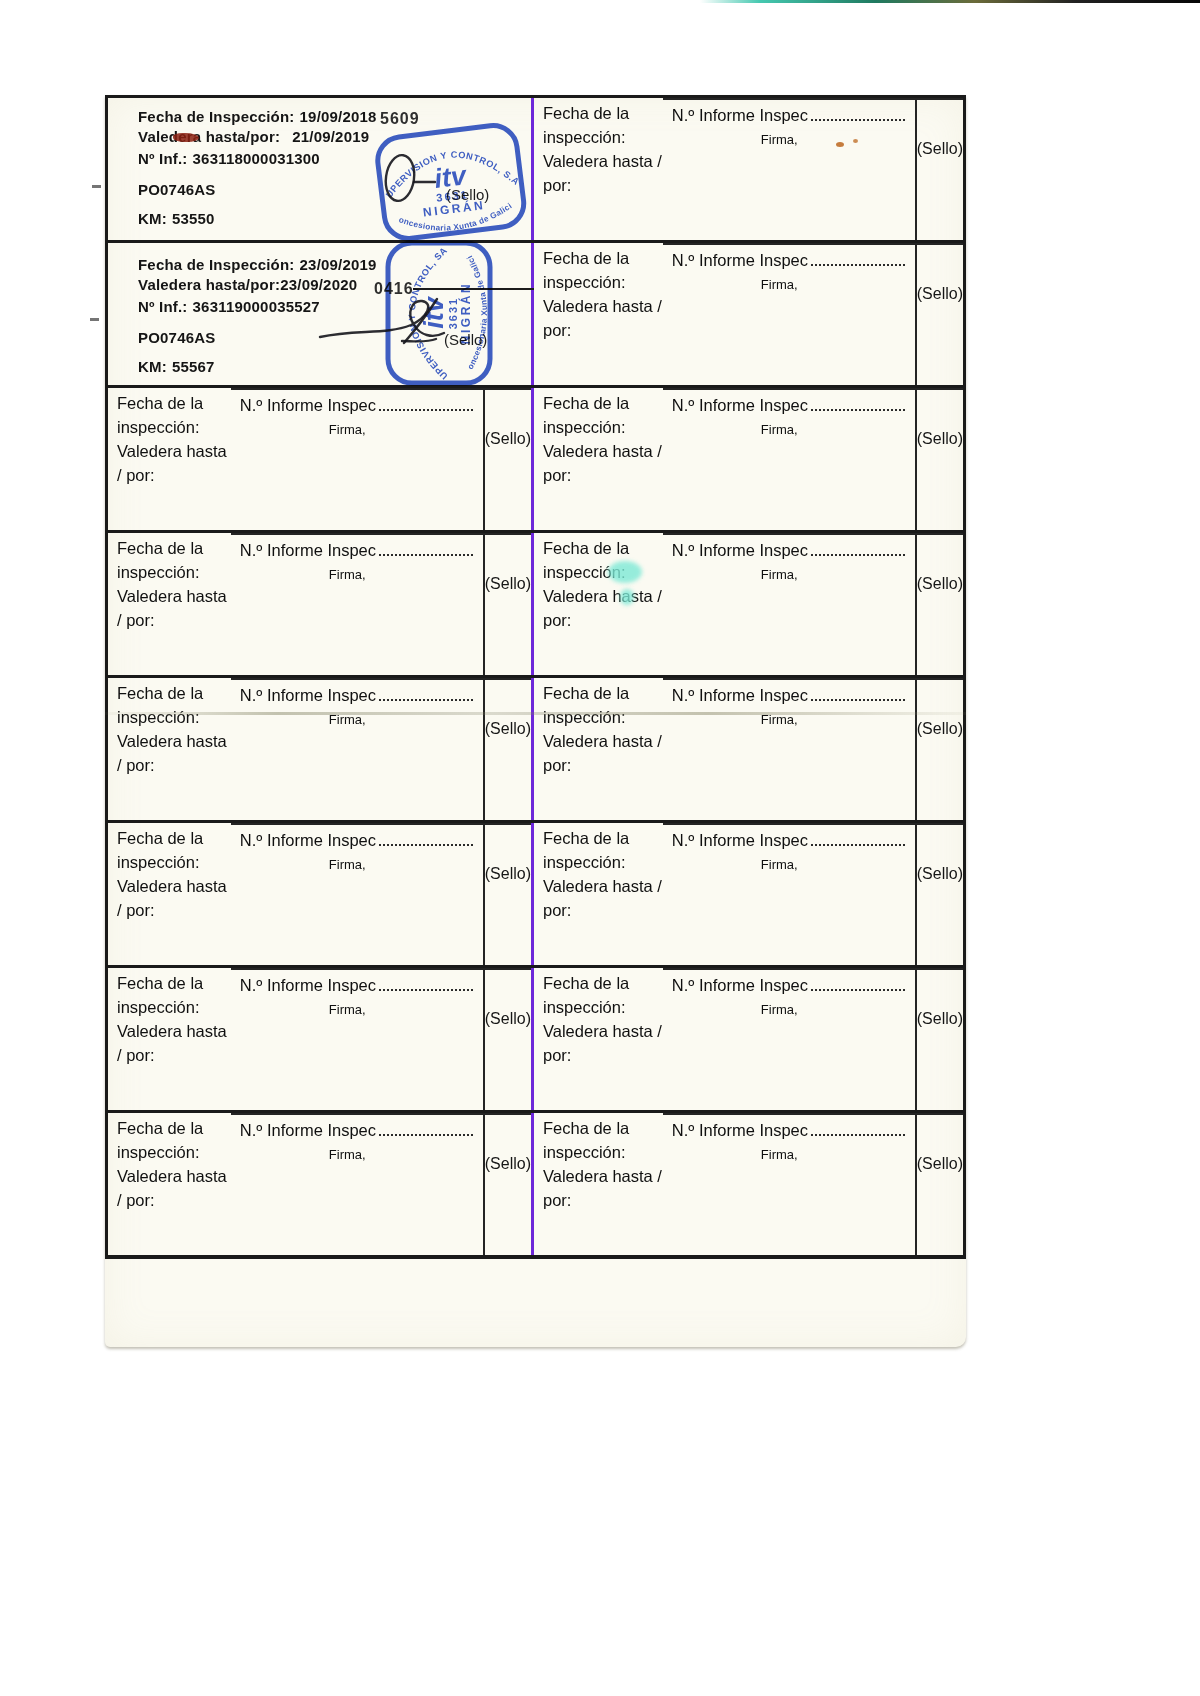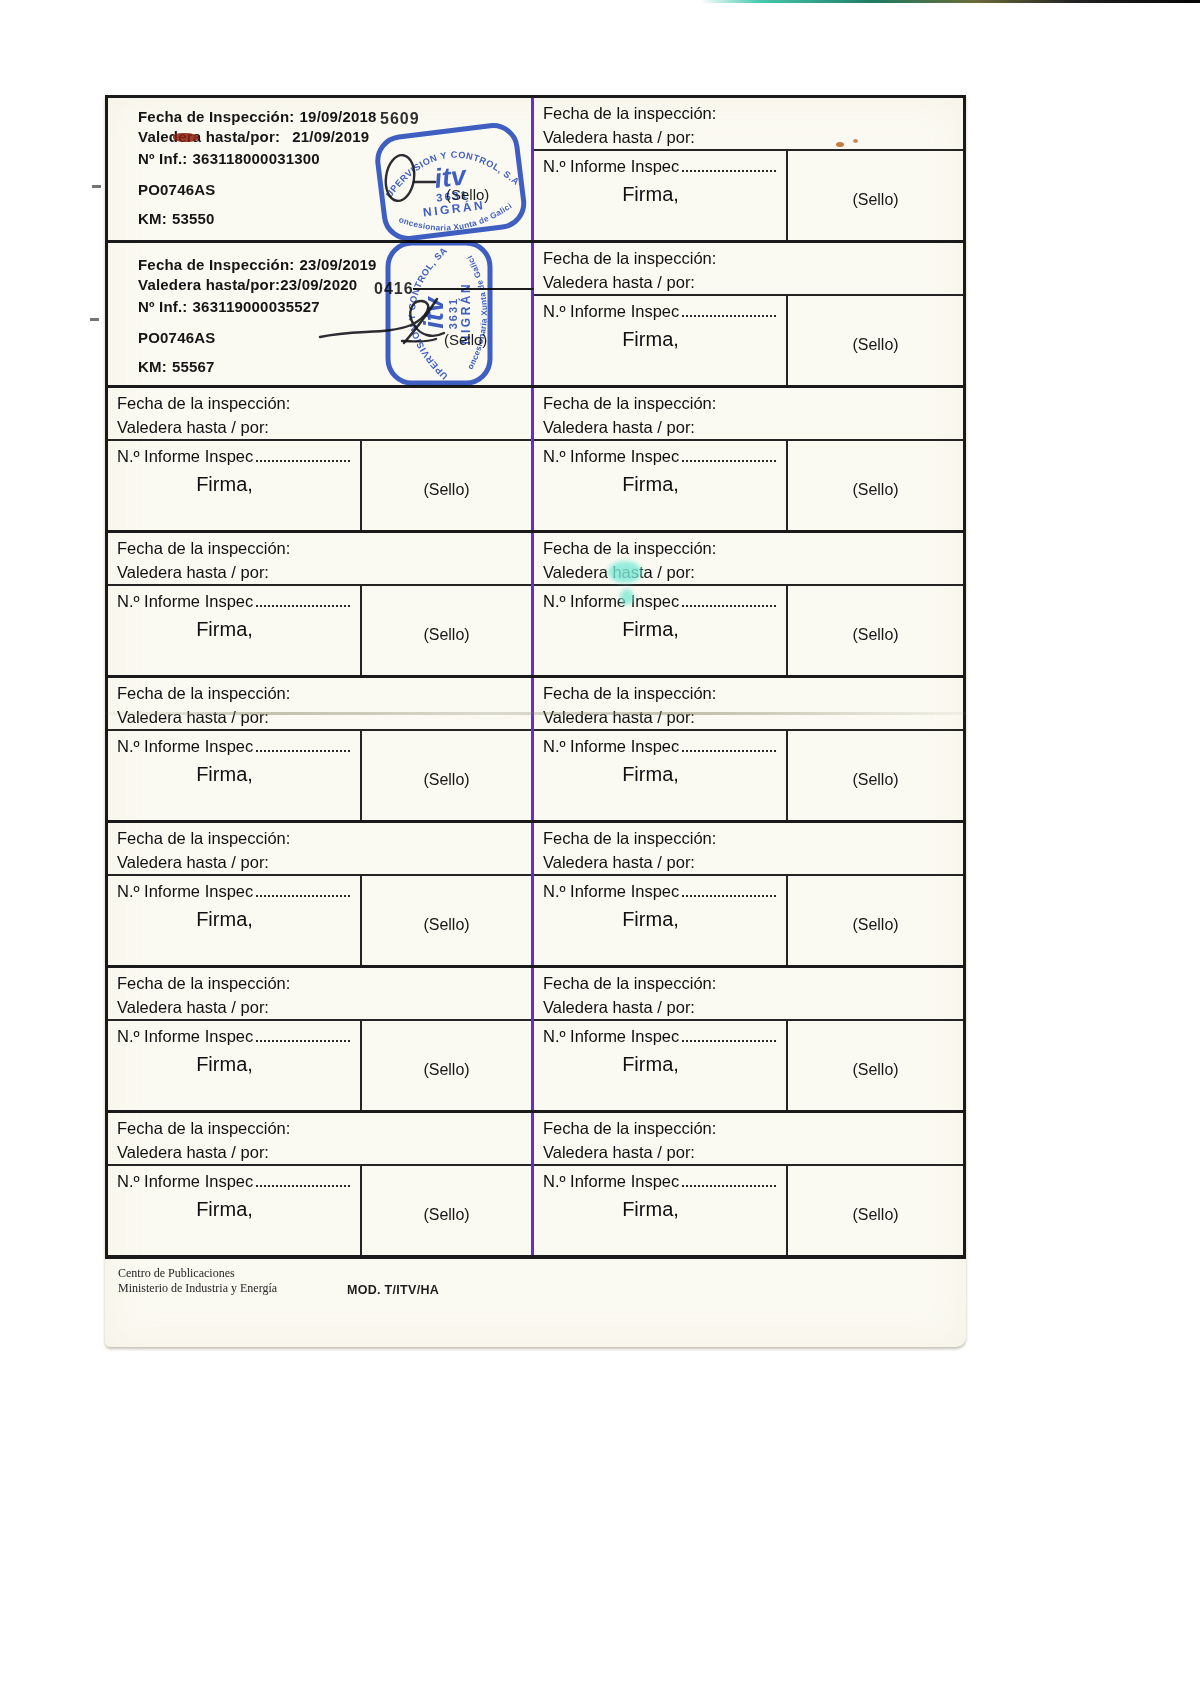--- a/index.html
+++ b/index.html
@@ -23,28 +23,28 @@
   .title-row h1{
     margin:0;transform:translateX(-30px);
     font-size:21.5px;font-weight:700;letter-spacing:1px;word-spacing:13px;color:#111;
   }
   .row{display:flex;border-bottom:3px solid #1a1a1a;height:142px;position:relative;}
   .row:last-child{border-bottom:none;}
   .cell{position:relative;box-sizing:border-box;}
   .cell.left{width:426px;border-right:3px solid #6d28d9;}
   .cell.right{flex:1;}
   
-  .ecell{height:100%;display:flex;flex-direction:column;}
+  .ecell{height:100%;display:flex;flex-direction:row;}
   .ehead{padding:3px 0 0 9px;}
   .eline{font-size:16.5px;line-height:24px;color:#101010;}
   .esub{flex:1;border-top:2px solid #242424;display:flex;}
   .esub-main{width:252px;display:flex;flex-direction:column;}
   .informe-row{display:flex;align-items:flex-end;padding:5px 0 0 9px;font-size:16.5px;color:#101010;}
   .dotted{flex:1;border-bottom:2px dotted #2a2a2a;margin:0 10px 4px 3px;height:14px;}
-  .firma{text-align:center;font-size:20px;margin-top:7px;padding-right:19px;color:#101010;}
+  .firma{text-align:center;font-size:13px;margin-top:7px;padding-right:19px;color:#101010;}
   .esub-sello{flex:1;border-left:2px solid #242424;text-align:center;padding-top:40px;font-size:16px;color:#161616;}
   
   .fcell{position:absolute;inset:0;font-weight:700;color:#151515;}
   .fline{position:absolute;left:30px;white-space:nowrap;font-size:15px;letter-spacing:.2px;}
   .fline .val{margin-left:5px;}
   .plate{font-size:15px;}
   .stamp-code{position:absolute;font-size:16px;font-weight:700;color:#2f2f2f;letter-spacing:1px;}
   .sello-ghost{position:absolute;font-weight:400;font-size:15px;color:#1c1c1c;}
   
   .stamp{position:absolute;mix-blend-mode:multiply;opacity:.92;}
@@ -448,25 +448,20 @@
       </div>
       <div class="esub-sello">
         <span>(Sello)</span>
       </div>
     </div>
   </div>
 </div>
     </div>
   </div>
 
-  <div class="footer">
-    <div class="foot-serif">Centro de Publicaciones</div>
-    <div class="foot-serif">Ministerio de Industria y Energía</div>
-    <div class="foot-mod">MOD. T/ITV/HA</div>
-  </div>
 
   <div class="crease" style="top:617px;"></div>
   <div class="speck" style="left:68px;top:38px;width:26px;height:9px;background:#8b2010;opacity:.85;border-radius:40% 60% 50% 50%;"></div>
   <div class="speck" style="left:731px;top:47px;width:8px;height:5px;background:#b85c10;opacity:.8;"></div>
   <div class="speck" style="left:748px;top:44px;width:5px;height:4px;background:#b85c10;opacity:.7;"></div>
 </div>
 
 <div class="dash-mark" style="left:92px;top:185px;"></div>
 <div class="dash-mark" style="left:90px;top:318px;"></div>
 

